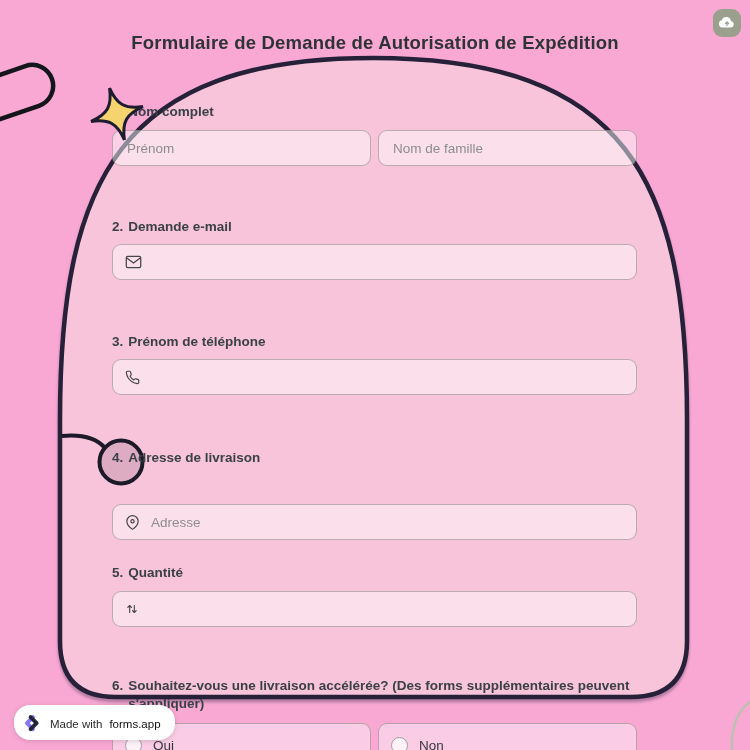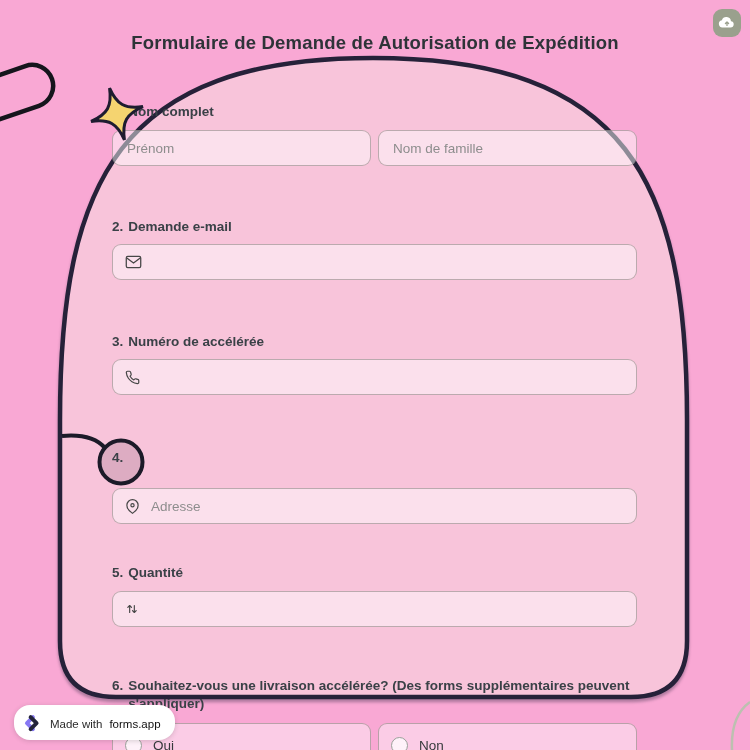--- a/index.html
+++ b/index.html
@@ -100,35 +100,36 @@
       <svg width="17" height="14" viewBox="0 0 20 16" fill="none" stroke="currentColor" stroke-width="1.5" stroke-linecap="round" stroke-linejoin="round">
         <rect x="1.5" y="1.5" width="17" height="13" rx="1.8"></rect>
         <path d="M2.5 3.5 10 9.2 17.5 3.5"></path>
       </svg>
     </span>
     <input type="text" placeholder="" style="">
   </div>
 
   <div class="field-label" style="top:333px">
     <span class="num">3.</span>
-    <span>Numéro de accélérée</span>
+    <span>Prénom de téléphone</span>
   </div>
   <div class="input-box" style="top:359px;left:112px;width:525px">
     <span class="field-icon">
       <svg width="15" height="15" viewBox="0 0 24 24" fill="none" stroke="currentColor" stroke-width="1.9" stroke-linecap="round" stroke-linejoin="round">
         <path d="M22 16.92v3a2 2 0 0 1-2.18 2 19.79 19.79 0 0 1-8.63-3.07 19.5 19.5 0 0 1-6-6A19.79 19.79 0 0 1 2.12 4.18 2 2 0 0 1 4.11 2h3a2 2 0 0 1 2 1.72c.13.96.36 1.9.7 2.81a2 2 0 0 1-.45 2.11L8.09 9.91a16 16 0 0 0 6 6l1.27-1.27a2 2 0 0 1 2.11-.45c.91.34 1.85.57 2.81.7A2 2 0 0 1 22 16.92z"></path>
       </svg>
     </span>
     <input type="text" placeholder="" style="">
   </div>
 
   <div class="field-label" style="top:449px">
     <span class="num">4.</span>
+    <span>Adresse de livraison</span>
   </div>
-  <div class="input-box" style="top:488px;left:112px;width:525px">
+  <div class="input-box" style="top:504px;left:112px;width:525px">
     <span class="field-icon">
       <svg width="15" height="15" viewBox="0 0 24 24" fill="none" stroke="currentColor" stroke-width="1.9" stroke-linecap="round" stroke-linejoin="round">
         <path d="M21 10c0 7-9 13-9 13S3 17 3 10a9 9 0 0 1 18 0z"></path>
         <circle cx="12" cy="10" r="2.6"></circle>
       </svg>
     </span>
     <input type="text" placeholder="Adresse" style="">
   </div>
 
   <div class="field-label" style="top:564px">

